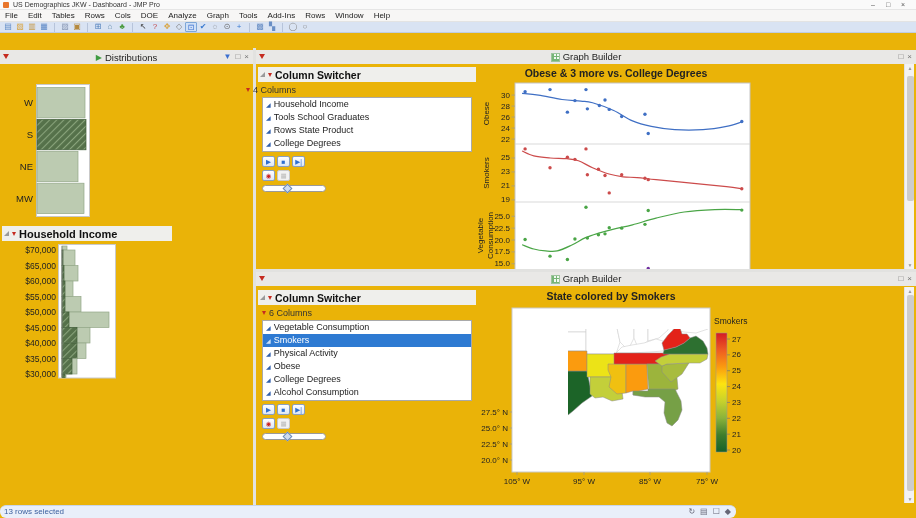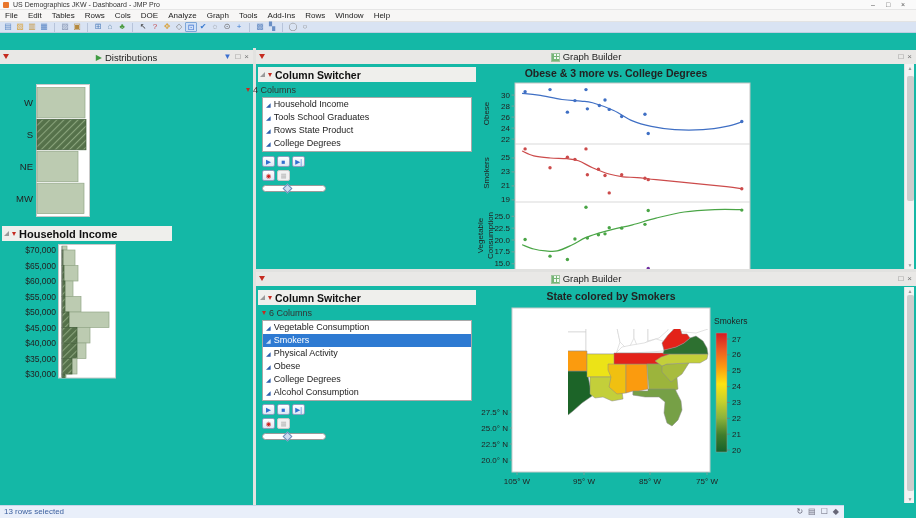--- a/index.html
+++ b/index.html
@@ -1,16 +1,16 @@
 <!DOCTYPE html>
 <html><head>
 <meta charset="utf-8">
 <style>
   html,body{margin:0;padding:0;background:#fff;}
-  #app{position:relative;width:916px;height:518px;background:#14b8a6;overflow:hidden;
+  #app{position:relative;width:916px;height:518px;background:#eab308;overflow:hidden;
        font-family:"Liberation Sans",sans-serif;color:#222;}
   #app *{box-sizing:border-box;}
   svg{font-family:"Liberation Sans",sans-serif;}
 
   
   .titlebar{position:absolute;left:0;top:0;width:916px;height:10px;background:#fafafa;
             border-bottom:1px solid #e6e6e6;font-size:7px;line-height:10px;color:#333;}
   .appicon{position:absolute;left:3px;top:2px;width:6px;height:6px;background:#e8762c;border-radius:1px;}
   .titletext{position:absolute;left:13px;top:0;white-space:nowrap;}
   .winctl{position:absolute;top:0;font-size:7px;color:#555;width:10px;text-align:center;}
@@ -65,22 +65,22 @@
                  border-radius:4px;background:#fff;}
   .slider .thumb{position:absolute;left:22px;top:1px;width:7px;height:7px;background:#cfdcf0;
                  border:1px solid #6c8ab8;transform:rotate(45deg);}
 
   
   .vscroll{position:absolute;width:10px;background:#f3f3f3;border-left:1px solid #e2e2e2;}
   .vscroll .arr{position:absolute;left:0;width:10px;font-size:5px;color:#999;text-align:center;}
   .vscroll .thumb{position:absolute;left:1.5px;width:7px;background:#cdcdcd;border-radius:2px;}
 
   
-  .statusbar{position:absolute;left:0;top:505px;width:844px;height:13px;background:#e9effa;
-             border-top:1px solid #c9d6ea;font-size:8px;line-height:12px;color:#3b5f9e;padding-left:4px;}
+  .statusbar{position:absolute;left:0;top:505px;width:736px;height:13px;background:#e9effa;
+             border-top:1px solid #c9d6ea;font-size:8px;line-height:12px;color:#3b5f9e;padding-left:4px;border-radius:6px;}
   .statusicons{position:absolute;right:5px;top:0;display:flex;gap:5px;font-size:8px;color:#667;line-height:12px;}
   .chartsvg{position:absolute;}
 </style>
 </head>
 <body>
 
 <div id="app">
 
   <div class="titlebar">
     <span class="appicon"></span>

